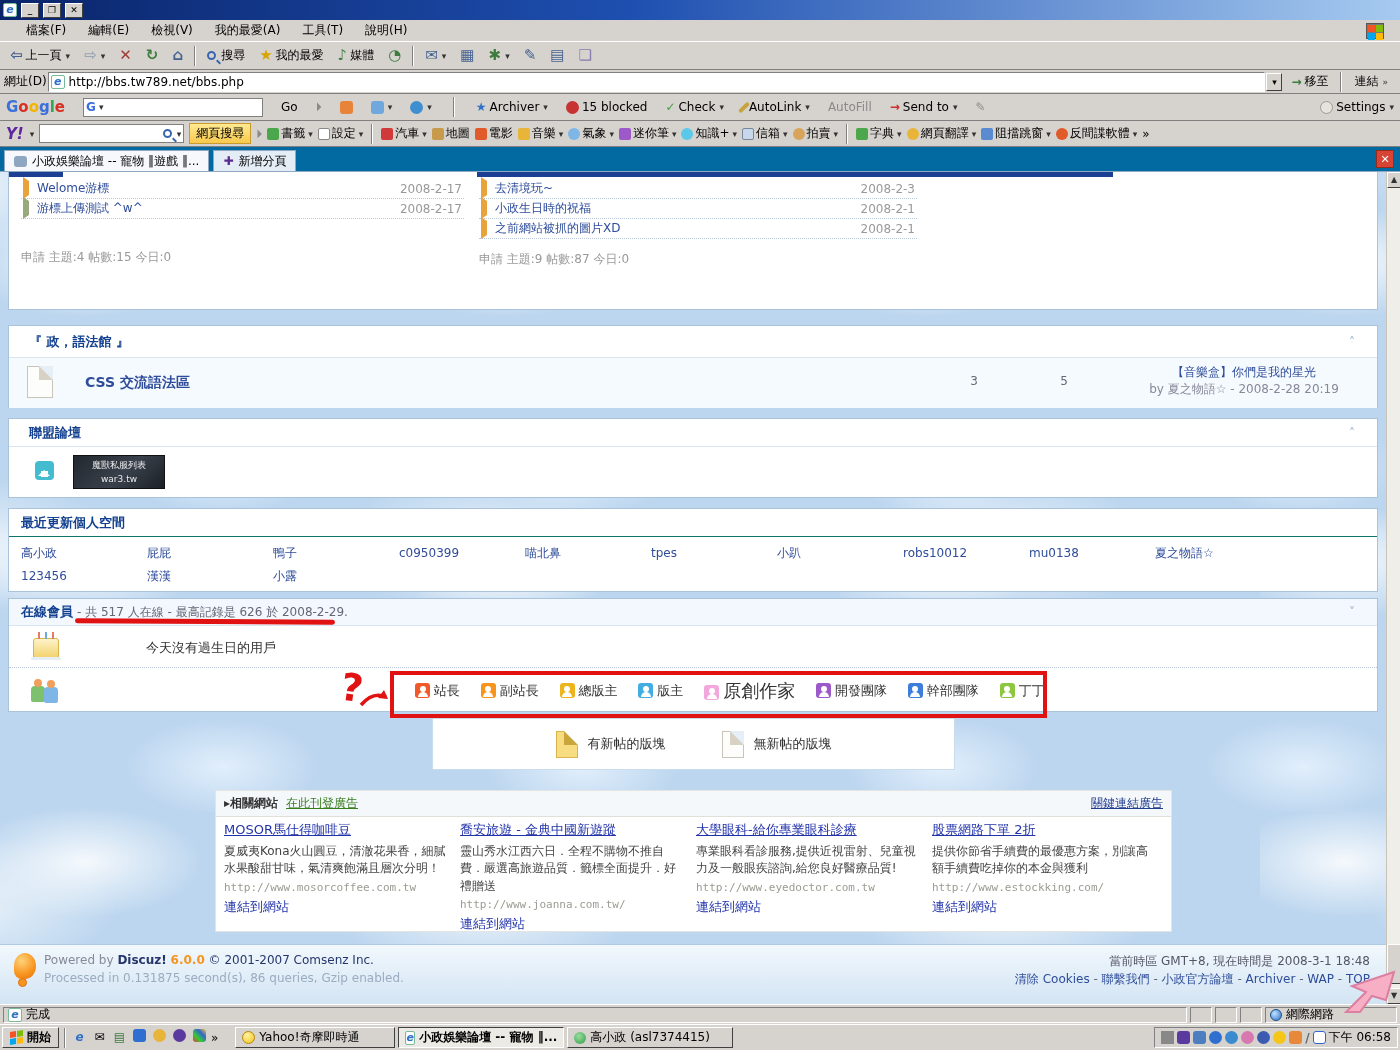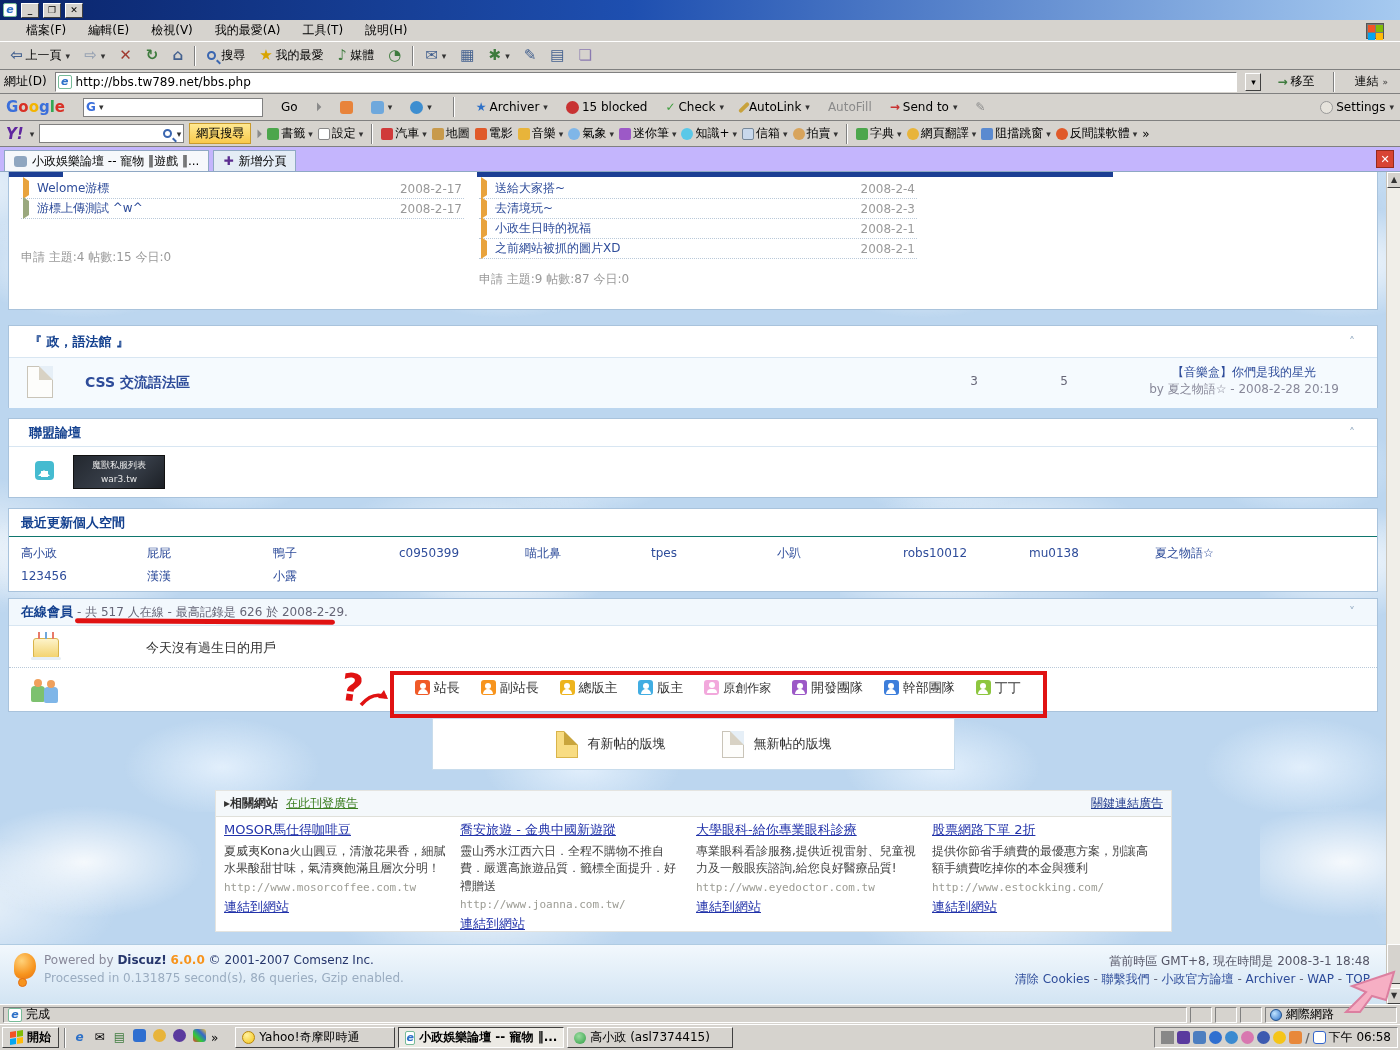--- a/index.html
+++ b/index.html
@@ -20,40 +20,40 @@
   .toolbar{left:0;top:42px;width:1400px;height:28px;background:#D6D3CE;display:flex;align-items:center;gap:2px;padding:0 4px;border-bottom:1px solid #808080}
   .tbtn{display:flex;align-items:center;gap:3px;padding:2px 6px;white-space:nowrap}
   .tbtn .ic{font-size:15px;line-height:15px;color:#44618F;font-weight:bold}
   .tbtn .ic.red{color:#A03A30}
   .tbtn .ic.green{color:#3E7B3E}
   .tsep{width:2px;height:20px;border-left:1px solid #808080;border-right:1px solid #fff;margin:0 3px}
   .dd{font-size:9px;color:#333;margin-left:1px}
   .mag{display:inline-block;width:9px;height:9px;border:2px solid #3A66B0;border-radius:50%;position:relative;margin-right:2px}
   .mag::after{content:"";position:absolute;width:5px;height:2px;background:#3A66B0;transform:rotate(45deg);left:7px;top:8px}
 
-  .addrbar{left:0;top:70px;width:1400px;height:24px;background:#D6D3CE;display:flex;align-items:center;gap:8px;padding:0 4px;border-bottom:1px solid #808080}
+  .addrbar{left:0;top:70px;width:1400px;height:24px;background:#D6D3CE;display:flex;align-items:center;gap:1px;padding:0 4px;border-bottom:1px solid #808080}
   .addr-input{flex:1;height:20px;background:#fff;border:1px solid;border-color:#808080 #fff #fff #808080;display:flex;align-items:center;gap:4px;padding:0 2px}
   .addr-dd{width:16px;height:18px;background:#D6D3CE;border:1px solid;border-color:#fff #404040 #404040 #fff;text-align:center;font-size:9px;line-height:16px}
   .addr-go{display:flex;align-items:center;gap:3px;padding:0 8px;white-space:nowrap}
 
   .gbar{left:0;top:94px;width:1400px;height:27px;background:#D6D3CE;display:flex;align-items:center;gap:18px;padding:0 6px;border-bottom:1px solid #808080}
   .glogo{font-weight:bold;font-size:15px;letter-spacing:0}
   .ginput{width:180px;height:19px;background:#fff;border:1px solid #808080;display:flex;align-items:center;padding:0 2px;gap:2px}
   .gG{color:#3B6FDB;font-weight:bold}
   .gitem{display:flex;align-items:center;gap:3px;white-space:nowrap}
   .gsq{display:inline-block;width:13px;height:13px;border-radius:3px}
   .gray{color:#8a8a8a}
   .ybar{left:0,top:121px;left:0;top:121px;width:1400px;height:26px;background:#D6D3CE;display:flex;align-items:center;gap:5px;padding:0 6px;border-bottom:1px solid #808080}
   .ylogo{color:#5F259F;font-weight:bold;font-size:15px;font-style:italic}
   .yinput{width:145px;height:19px;background:#fff;border:1px solid #808080;display:flex;align-items:center;justify-content:flex-end;padding:0 2px;gap:2px}
   .ybtn-search{background:linear-gradient(#FFE992,#F8C94C);border:1px solid #C99B2D;padding:1px 6px;white-space:nowrap}
   .yit{display:flex;align-items:center;gap:2px;white-space:nowrap;font-size:12px}
   .ysq{display:inline-block;width:12px;height:12px;border-radius:2px}
 
-  .tabbar{left:0;top:147px;width:1400px;height:25px;background:#c4b5fd;border-bottom:1px solid #8FA8C4;display:flex;align-items:flex-end;gap:4px;padding:0 4px}
+  .tabbar{left:0;top:147px;width:1400px;height:25px;background:#0369a1;border-bottom:1px solid #8FA8C4;display:flex;align-items:flex-end;gap:4px;padding:0 4px}
   .tab{background:#F6F8FB;border:1px solid #8FA8C4;border-bottom:none;height:21px;display:flex;align-items:center;gap:5px;padding:0 9px;white-space:nowrap}
   .tab.newtab{background:#E4ECF5}
   .chat-ic{display:inline-block;width:13px;height:11px;background:#8FA6C0;border-radius:3px;position:relative}
   .chat-ic::after{content:"";position:absolute;left:2px;bottom:-3px;border:3px solid transparent;border-top-color:#8FA6C0}
   .plus{color:#5B2D90;font-weight:bold}
   .tabclose{left:1376px;top:150px;width:18px;height:18px;background:#D84434;color:#fff;font-weight:bold;text-align:center;line-height:17px;font-size:11px;border:1px solid #952A1E}
 
   
   .viewport{left:0;top:172px;width:1386px;height:832px;overflow:hidden;
     background:
@@ -95,21 +95,21 @@
   .cake::after{content:"";position:absolute;left:-3px;bottom:-3px;width:30px;height:3px;background:#E6EEF5;border-radius:2px}
 
   .red-underline{position:absolute;background:#E01212;height:5px;border-radius:3px;transform:rotate(.3deg)}
   .red-box{position:absolute;border:4px solid #E01212}
   .qmark{position:absolute;color:#E01212;font-size:38px;font-weight:bold;transform:rotate(8deg)}
 
   .adcol{position:absolute;width:225px;top:30px}
   .adtitle{color:#2233AA;text-decoration:underline;font-size:13px;display:block;margin-bottom:4px}
   .addesc{color:#444;font-size:12px;line-height:1.45}
   .adurl{color:#9C9C94;font-size:11px;margin-top:3px;font-family:"DejaVu Sans Mono",monospace}
-  .adlink{color:#2233AA;text-decoration:underline;display:inline-block;margin-top:4px;font-size:13px}
+  .adlink{color:#2233AA;display:inline-block;margin-top:4px;font-size:13px}
 
   .footer{position:absolute;left:0;top:772px;width:1386px;height:60px;background:linear-gradient(#F2F8FD,#D2E4F3);border-top:1px solid #AFCBE2}
   .dzlogo{position:absolute;left:14px;top:8px;width:22px;height:26px;background:radial-gradient(circle at 35% 30%,#FFD27A,#F7941D 60%,#E36F12);border-radius:50% 50% 50% 8px}
   .dzlogo::after{content:"";position:absolute;left:4px;bottom:-8px;width:7px;height:7px;background:#F7941D;border-radius:50%;border:1px solid #E36F12}
   .fl:not(:last-child)::after{content:" - ";color:#667}
 
   
   .vscroll{left:1386px;top:172px;width:14px;height:832px;background:#F0EEE8;border-left:1px solid #C8C4BA}
   .sbtn{position:absolute;left:0;width:14px;height:16px;background:#D6D3CE;border:1px solid;border-color:#fff #404040 #404040 #fff;font-size:8px;text-align:center;line-height:14px;color:#333}
   .sthumb{position:absolute;left:0;top:772px;width:14px;height:40px;background:#D6D3CE;border:1px solid;border-color:#fff #404040 #404040 #fff}
@@ -400,24 +400,20 @@
           </div>
         <div class="topic dotted">
             <span><i class="tri gr"></i><span class="link">游標上傳測試 ^w^</span></span>
             <span class="date">2008-2-17</span>
           </div>
         <div class="stats" style="margin-top:30px">申請 主題:4 帖數:15 今日:0</div>
       </div>
 
       <div style="position:absolute;left:470px;top:8px;width:438px">
         <div class="topic dotted">
-            <span><i class="tri"></i><span class="link">送給大家搭~</span></span>
-            <span class="date">2008-2-4</span>
-          </div>
-        <div class="topic dotted">
             <span><i class="tri"></i><span class="link">去清境玩~</span></span>
             <span class="date">2008-2-3</span>
           </div>
         <div class="topic dotted">
             <span><i class="tri"></i><span class="link">小政生日時的祝福</span></span>
             <span class="date">2008-2-1</span>
           </div>
         <div class="topic dotted">
             <span><i class="tri"></i><span class="link">之前網站被抓的圖片XD</span></span>
             <span class="date">2008-2-1</span>
@@ -480,21 +476,21 @@
       <div style="position:relative;height:44px">
         <span class="buddy" style="position:absolute;left:20px;top:10px">
             <i class="b1"></i>
             <i class="b2"></i>
           </span>
         <div style="position:absolute;left:406px;top:11px;display:flex;gap:21px;align-items:center">
           <span><span class="person" style="background: rgb(240, 90, 40);"></span> <span style="color:#333;font-size:13px">站長</span></span>
           <span><span class="person" style="background: rgb(247, 148, 29);"></span> <span style="color:#333;font-size:13px">副站長</span></span>
           <span><span class="person" style="background: rgb(237, 180, 30);"></span> <span style="color:#333;font-size:13px">總版主</span></span>
           <span><span class="person" style="background: rgb(65, 173, 226);"></span> <span style="color:#333;font-size:13px">版主</span></span>
-          <span><span class="person" style="background: rgb(242, 168, 220);"></span> <span style="color:#333;font-size:12px">原創作家</span></span>
+          <span><span class="person" style="background: rgb(242, 168, 220);"></span> <span style="color:#333;font-size:18px">原創作家</span></span>
           <span><span class="person" style="background: rgb(156, 89, 199);"></span> <span style="color:#333;font-size:13px">開發團隊</span></span>
           <span><span class="person" style="background: rgb(61, 126, 219);"></span> <span style="color:#333;font-size:13px">幹部團隊</span></span>
           <span><span class="person" style="background: rgb(141, 198, 63);"></span> <span style="color:#333;font-size:13px">丁丁</span></span>
         </div>
       </div>
     </div>
 
     <div class="red-underline" style="left:75px;top:447px;width:260px"></div>
     <div class="red-box" style="left:390px;top:499px;width:657px;height:47px"></div>
     <span class="qmark" style="left:341px;top:494px">?</span>

